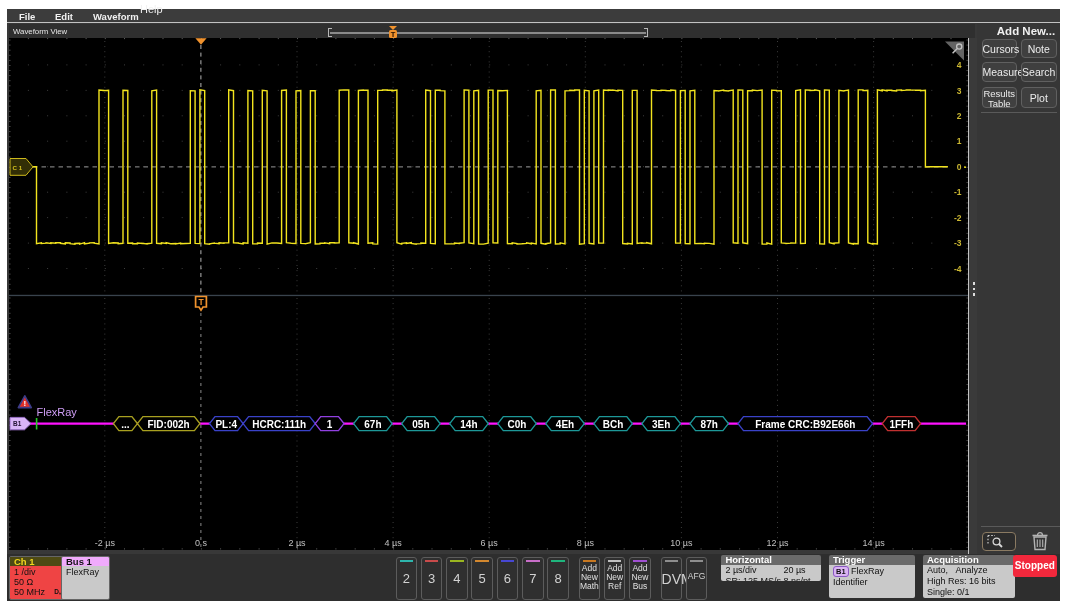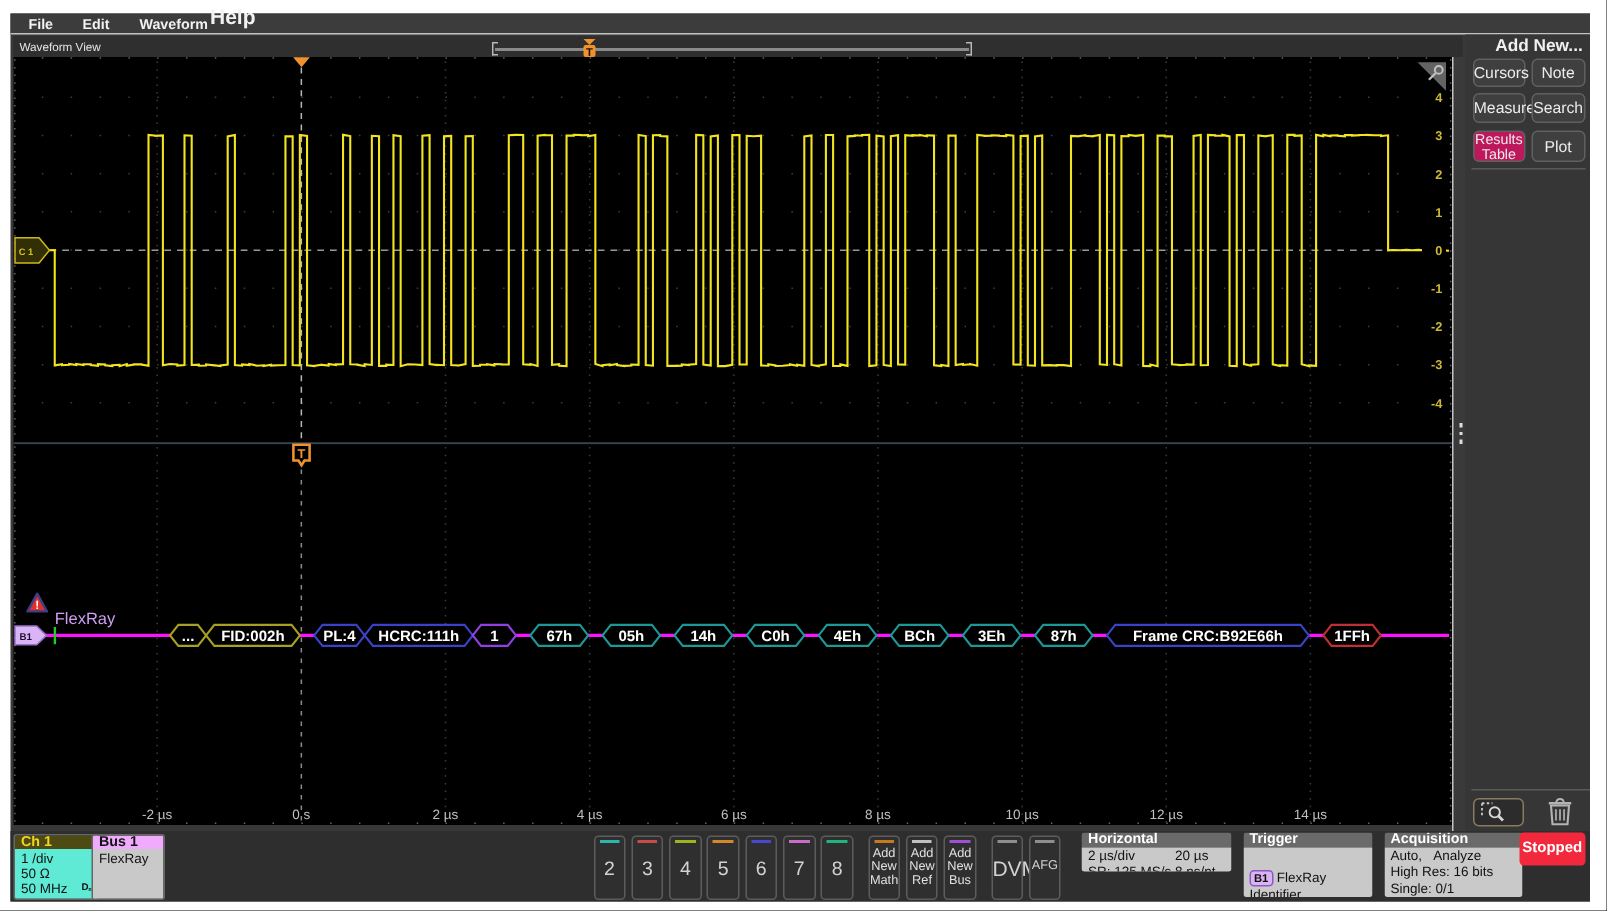--- a/index.html
+++ b/index.html
@@ -1,18 +1,18 @@
 <!DOCTYPE html>
 <html><head><meta charset="utf-8"><style>*{margin:0;padding:0;box-sizing:border-box}body{width:1071px;height:607px;background:#fff;font-family:"Liberation Sans",sans-serif;position:relative;overflow:hidden}.abs{position:absolute}</style></head><body>
 <div class="abs" style="left:7px;top:9px;width:1053px;height:592px;background:#383838"></div>
 <div class="abs" style="left:7px;top:9px;width:1053px;height:14px;background:#3c3c3c;border-bottom:1px solid #c2c2c2"></div>
 <div class="abs" style="left:19px;top:11px;font-size:9.5px;font-weight:bold;color:#f2f2f2">File</div>
 <div class="abs" style="left:55px;top:11px;font-size:9.5px;font-weight:bold;color:#f2f2f2">Edit</div>
 <div class="abs" style="left:93px;top:11px;font-size:9.5px;font-weight:bold;color:#f2f2f2">Waveform</div>
-<div class="abs" style="left:140px;top:3px;font-size:14px;font-weight:bold;color:#f2f2f2">Help</div>
+<div class="abs" style="left:140px;top:3px;font-size:11px;font-weight:normal;color:#f2f2f2">Help</div>
 <div class="abs" style="left:9px;top:24px;width:966px;height:14px;background:#2f2f2f"></div>
 <div class="abs" style="left:13px;top:27px;font-size:7.8px;color:#e6e6e6">Waveform View</div>
 <div class="abs" style="left:330px;top:31.5px;width:316px;height:2px;background:#8a8a8a"></div>
 <div class="abs" style="left:328px;top:28px;width:4px;height:9px;border:1px solid #b8b8b8;border-right:none"></div>
 <div class="abs" style="left:644px;top:28px;width:4px;height:9px;border:1px solid #b8b8b8;border-left:none"></div>
 <div class="abs" style="left:388.6px;top:25.5px;width:0;height:0;border-left:4.4px solid transparent;border-right:4.4px solid transparent;border-top:4.5px solid #f0922d"></div>
 <div class="abs" style="left:388.6px;top:29.5px;width:8.8px;height:8.8px;background:#f0922d;border-radius:1.5px;color:#241000;font-size:7.5px;font-weight:bold;text-align:center;line-height:9px">T</div>
 <svg width="959" height="512" viewBox="0 0 959 512" style="position:absolute;left:9px;top:38px;background:#000">
     <path d="M18.9 26.9h1 M38.1 26.9h1 M57.4 26.9h1 M76.6 26.9h1 M95.8 26.9h1 M115.0 26.9h1 M134.2 26.9h1 M153.5 26.9h1 M172.7 26.9h1 M191.9 26.9h1 M211.1 26.9h1 M230.3 26.9h1 M249.6 26.9h1 M268.8 26.9h1 M288.0 26.9h1 M307.2 26.9h1 M326.4 26.9h1 M345.7 26.9h1 M364.9 26.9h1 M384.1 26.9h1 M403.3 26.9h1 M422.5 26.9h1 M441.8 26.9h1 M461.0 26.9h1 M480.2 26.9h1 M499.4 26.9h1 M518.6 26.9h1 M537.9 26.9h1 M557.1 26.9h1 M576.3 26.9h1 M595.5 26.9h1 M614.7 26.9h1 M634.0 26.9h1 M653.2 26.9h1 M672.4 26.9h1 M691.6 26.9h1 M710.8 26.9h1 M730.1 26.9h1 M749.3 26.9h1 M768.5 26.9h1 M787.7 26.9h1 M806.9 26.9h1 M826.2 26.9h1 M845.4 26.9h1 M864.6 26.9h1 M883.8 26.9h1 M903.0 26.9h1 M922.3 26.9h1 M941.5 26.9h1 M18.9 52.4h1 M38.1 52.4h1 M57.4 52.4h1 M76.6 52.4h1 M95.8 52.4h1 M115.0 52.4h1 M134.2 52.4h1 M153.5 52.4h1 M172.7 52.4h1 M191.9 52.4h1 M211.1 52.4h1 M230.3 52.4h1 M249.6 52.4h1 M268.8 52.4h1 M288.0 52.4h1 M307.2 52.4h1 M326.4 52.4h1 M345.7 52.4h1 M364.9 52.4h1 M384.1 52.4h1 M403.3 52.4h1 M422.5 52.4h1 M441.8 52.4h1 M461.0 52.4h1 M480.2 52.4h1 M499.4 52.4h1 M518.6 52.4h1 M537.9 52.4h1 M557.1 52.4h1 M576.3 52.4h1 M595.5 52.4h1 M614.7 52.4h1 M634.0 52.4h1 M653.2 52.4h1 M672.4 52.4h1 M691.6 52.4h1 M710.8 52.4h1 M730.1 52.4h1 M749.3 52.4h1 M768.5 52.4h1 M787.7 52.4h1 M806.9 52.4h1 M826.2 52.4h1 M845.4 52.4h1 M864.6 52.4h1 M883.8 52.4h1 M903.0 52.4h1 M922.3 52.4h1 M941.5 52.4h1 M18.9 77.8h1 M38.1 77.8h1 M57.4 77.8h1 M76.6 77.8h1 M95.8 77.8h1 M115.0 77.8h1 M134.2 77.8h1 M153.5 77.8h1 M172.7 77.8h1 M191.9 77.8h1 M211.1 77.8h1 M230.3 77.8h1 M249.6 77.8h1 M268.8 77.8h1 M288.0 77.8h1 M307.2 77.8h1 M326.4 77.8h1 M345.7 77.8h1 M364.9 77.8h1 M384.1 77.8h1 M403.3 77.8h1 M422.5 77.8h1 M441.8 77.8h1 M461.0 77.8h1 M480.2 77.8h1 M499.4 77.8h1 M518.6 77.8h1 M537.9 77.8h1 M557.1 77.8h1 M576.3 77.8h1 M595.5 77.8h1 M614.7 77.8h1 M634.0 77.8h1 M653.2 77.8h1 M672.4 77.8h1 M691.6 77.8h1 M710.8 77.8h1 M730.1 77.8h1 M749.3 77.8h1 M768.5 77.8h1 M787.7 77.8h1 M806.9 77.8h1 M826.2 77.8h1 M845.4 77.8h1 M864.6 77.8h1 M883.8 77.8h1 M903.0 77.8h1 M922.3 77.8h1 M941.5 77.8h1 M18.9 103.2h1 M38.1 103.2h1 M57.4 103.2h1 M76.6 103.2h1 M95.8 103.2h1 M115.0 103.2h1 M134.2 103.2h1 M153.5 103.2h1 M172.7 103.2h1 M191.9 103.2h1 M211.1 103.2h1 M230.3 103.2h1 M249.6 103.2h1 M268.8 103.2h1 M288.0 103.2h1 M307.2 103.2h1 M326.4 103.2h1 M345.7 103.2h1 M364.9 103.2h1 M384.1 103.2h1 M403.3 103.2h1 M422.5 103.2h1 M441.8 103.2h1 M461.0 103.2h1 M480.2 103.2h1 M499.4 103.2h1 M518.6 103.2h1 M537.9 103.2h1 M557.1 103.2h1 M576.3 103.2h1 M595.5 103.2h1 M614.7 103.2h1 M634.0 103.2h1 M653.2 103.2h1 M672.4 103.2h1 M691.6 103.2h1 M710.8 103.2h1 M730.1 103.2h1 M749.3 103.2h1 M768.5 103.2h1 M787.7 103.2h1 M806.9 103.2h1 M826.2 103.2h1 M845.4 103.2h1 M864.6 103.2h1 M883.8 103.2h1 M903.0 103.2h1 M922.3 103.2h1 M941.5 103.2h1 M18.9 128.7h1 M38.1 128.7h1 M57.4 128.7h1 M76.6 128.7h1 M95.8 128.7h1 M115.0 128.7h1 M134.2 128.7h1 M153.5 128.7h1 M172.7 128.7h1 M191.9 128.7h1 M211.1 128.7h1 M230.3 128.7h1 M249.6 128.7h1 M268.8 128.7h1 M288.0 128.7h1 M307.2 128.7h1 M326.4 128.7h1 M345.7 128.7h1 M364.9 128.7h1 M384.1 128.7h1 M403.3 128.7h1 M422.5 128.7h1 M441.8 128.7h1 M461.0 128.7h1 M480.2 128.7h1 M499.4 128.7h1 M518.6 128.7h1 M537.9 128.7h1 M557.1 128.7h1 M576.3 128.7h1 M595.5 128.7h1 M614.7 128.7h1 M634.0 128.7h1 M653.2 128.7h1 M672.4 128.7h1 M691.6 128.7h1 M710.8 128.7h1 M730.1 128.7h1 M749.3 128.7h1 M768.5 128.7h1 M787.7 128.7h1 M806.9 128.7h1 M826.2 128.7h1 M845.4 128.7h1 M864.6 128.7h1 M883.8 128.7h1 M903.0 128.7h1 M922.3 128.7h1 M941.5 128.7h1 M18.9 154.2h1 M38.1 154.2h1 M57.4 154.2h1 M76.6 154.2h1 M95.8 154.2h1 M115.0 154.2h1 M134.2 154.2h1 M153.5 154.2h1 M172.7 154.2h1 M191.9 154.2h1 M211.1 154.2h1 M230.3 154.2h1 M249.6 154.2h1 M268.8 154.2h1 M288.0 154.2h1 M307.2 154.2h1 M326.4 154.2h1 M345.7 154.2h1 M364.9 154.2h1 M384.1 154.2h1 M403.3 154.2h1 M422.5 154.2h1 M441.8 154.2h1 M461.0 154.2h1 M480.2 154.2h1 M499.4 154.2h1 M518.6 154.2h1 M537.9 154.2h1 M557.1 154.2h1 M576.3 154.2h1 M595.5 154.2h1 M614.7 154.2h1 M634.0 154.2h1 M653.2 154.2h1 M672.4 154.2h1 M691.6 154.2h1 M710.8 154.2h1 M730.1 154.2h1 M749.3 154.2h1 M768.5 154.2h1 M787.7 154.2h1 M806.9 154.2h1 M826.2 154.2h1 M845.4 154.2h1 M864.6 154.2h1 M883.8 154.2h1 M903.0 154.2h1 M922.3 154.2h1 M941.5 154.2h1 M18.9 179.6h1 M38.1 179.6h1 M57.4 179.6h1 M76.6 179.6h1 M95.8 179.6h1 M115.0 179.6h1 M134.2 179.6h1 M153.5 179.6h1 M172.7 179.6h1 M191.9 179.6h1 M211.1 179.6h1 M230.3 179.6h1 M249.6 179.6h1 M268.8 179.6h1 M288.0 179.6h1 M307.2 179.6h1 M326.4 179.6h1 M345.7 179.6h1 M364.9 179.6h1 M384.1 179.6h1 M403.3 179.6h1 M422.5 179.6h1 M441.8 179.6h1 M461.0 179.6h1 M480.2 179.6h1 M499.4 179.6h1 M518.6 179.6h1 M537.9 179.6h1 M557.1 179.6h1 M576.3 179.6h1 M595.5 179.6h1 M614.7 179.6h1 M634.0 179.6h1 M653.2 179.6h1 M672.4 179.6h1 M691.6 179.6h1 M710.8 179.6h1 M730.1 179.6h1 M749.3 179.6h1 M768.5 179.6h1 M787.7 179.6h1 M806.9 179.6h1 M826.2 179.6h1 M845.4 179.6h1 M864.6 179.6h1 M883.8 179.6h1 M903.0 179.6h1 M922.3 179.6h1 M941.5 179.6h1 M18.9 205.1h1 M38.1 205.1h1 M57.4 205.1h1 M76.6 205.1h1 M95.8 205.1h1 M115.0 205.1h1 M134.2 205.1h1 M153.5 205.1h1 M172.7 205.1h1 M191.9 205.1h1 M211.1 205.1h1 M230.3 205.1h1 M249.6 205.1h1 M268.8 205.1h1 M288.0 205.1h1 M307.2 205.1h1 M326.4 205.1h1 M345.7 205.1h1 M364.9 205.1h1 M384.1 205.1h1 M403.3 205.1h1 M422.5 205.1h1 M441.8 205.1h1 M461.0 205.1h1 M480.2 205.1h1 M499.4 205.1h1 M518.6 205.1h1 M537.9 205.1h1 M557.1 205.1h1 M576.3 205.1h1 M595.5 205.1h1 M614.7 205.1h1 M634.0 205.1h1 M653.2 205.1h1 M672.4 205.1h1 M691.6 205.1h1 M710.8 205.1h1 M730.1 205.1h1 M749.3 205.1h1 M768.5 205.1h1 M787.7 205.1h1 M806.9 205.1h1 M826.2 205.1h1 M845.4 205.1h1 M864.6 205.1h1 M883.8 205.1h1 M903.0 205.1h1 M922.3 205.1h1 M941.5 205.1h1 M18.9 230.5h1 M38.1 230.5h1 M57.4 230.5h1 M76.6 230.5h1 M95.8 230.5h1 M115.0 230.5h1 M134.2 230.5h1 M153.5 230.5h1 M172.7 230.5h1 M191.9 230.5h1 M211.1 230.5h1 M230.3 230.5h1 M249.6 230.5h1 M268.8 230.5h1 M288.0 230.5h1 M307.2 230.5h1 M326.4 230.5h1 M345.7 230.5h1 M364.9 230.5h1 M384.1 230.5h1 M403.3 230.5h1 M422.5 230.5h1 M441.8 230.5h1 M461.0 230.5h1 M480.2 230.5h1 M499.4 230.5h1 M518.6 230.5h1 M537.9 230.5h1 M557.1 230.5h1 M576.3 230.5h1 M595.5 230.5h1 M614.7 230.5h1 M634.0 230.5h1 M653.2 230.5h1 M672.4 230.5h1 M691.6 230.5h1 M710.8 230.5h1 M730.1 230.5h1 M749.3 230.5h1 M768.5 230.5h1 M787.7 230.5h1 M806.9 230.5h1 M826.2 230.5h1 M845.4 230.5h1 M864.6 230.5h1 M883.8 230.5h1 M903.0 230.5h1 M922.3 230.5h1 M941.5 230.5h1" stroke="#3e3e3e" stroke-width="1" fill="none"></path>
     <path d="M95.8 3.0v1 M95.8 8.1v1 M95.8 13.2v1 M95.8 18.3v1 M95.8 23.4v1 M95.8 28.5v1 M95.8 33.5v1 M95.8 38.6v1 M95.8 43.7v1 M95.8 48.8v1 M95.8 53.9v1 M95.8 59.0v1 M95.8 64.1v1 M95.8 69.2v1 M95.8 74.3v1 M95.8 79.4v1 M95.8 84.4v1 M95.8 89.5v1 M95.8 94.6v1 M95.8 99.7v1 M95.8 104.8v1 M95.8 109.9v1 M95.8 115.0v1 M95.8 120.1v1 M95.8 125.2v1 M95.8 130.3v1 M95.8 135.3v1 M95.8 140.4v1 M95.8 145.5v1 M95.8 150.6v1 M95.8 155.7v1 M95.8 160.8v1 M95.8 165.9v1 M95.8 171.0v1 M95.8 176.1v1 M95.8 181.2v1 M95.8 186.2v1 M95.8 191.3v1 M95.8 196.4v1 M95.8 201.5v1 M95.8 206.6v1 M95.8 211.7v1 M95.8 216.8v1 M95.8 221.9v1 M95.8 227.0v1 M95.8 232.1v1 M95.8 237.1v1 M95.8 242.2v1 M95.8 247.3v1 M95.8 252.4v1 M95.8 260.0v1 M95.8 265.1v1 M95.8 270.2v1 M95.8 275.3v1 M95.8 280.4v1 M95.8 285.4v1 M95.8 290.5v1 M95.8 295.6v1 M95.8 300.7v1 M95.8 305.8v1 M95.8 310.9v1 M95.8 316.0v1 M95.8 321.1v1 M95.8 326.2v1 M95.8 331.3v1 M95.8 336.3v1 M95.8 341.4v1 M95.8 346.5v1 M95.8 351.6v1 M95.8 356.7v1 M95.8 361.8v1 M95.8 366.9v1 M95.8 372.0v1 M95.8 377.1v1 M95.8 382.2v1 M95.8 387.2v1 M95.8 392.3v1 M95.8 397.4v1 M95.8 402.5v1 M95.8 407.6v1 M95.8 412.7v1 M95.8 417.8v1 M95.8 422.9v1 M95.8 428.0v1 M95.8 433.1v1 M95.8 438.1v1 M95.8 443.2v1 M95.8 448.3v1 M95.8 453.4v1 M95.8 458.5v1 M95.8 463.6v1 M95.8 468.7v1 M95.8 473.8v1 M95.8 478.9v1 M95.8 484.0v1 M95.8 489.0v1 M95.8 494.1v1 M95.8 499.2v1 M95.8 504.3v1 M95.8 509.4v1 M288.0 3.0v1 M288.0 8.1v1 M288.0 13.2v1 M288.0 18.3v1 M288.0 23.4v1 M288.0 28.5v1 M288.0 33.5v1 M288.0 38.6v1 M288.0 43.7v1 M288.0 48.8v1 M288.0 53.9v1 M288.0 59.0v1 M288.0 64.1v1 M288.0 69.2v1 M288.0 74.3v1 M288.0 79.4v1 M288.0 84.4v1 M288.0 89.5v1 M288.0 94.6v1 M288.0 99.7v1 M288.0 104.8v1 M288.0 109.9v1 M288.0 115.0v1 M288.0 120.1v1 M288.0 125.2v1 M288.0 130.3v1 M288.0 135.3v1 M288.0 140.4v1 M288.0 145.5v1 M288.0 150.6v1 M288.0 155.7v1 M288.0 160.8v1 M288.0 165.9v1 M288.0 171.0v1 M288.0 176.1v1 M288.0 181.2v1 M288.0 186.2v1 M288.0 191.3v1 M288.0 196.4v1 M288.0 201.5v1 M288.0 206.6v1 M288.0 211.7v1 M288.0 216.8v1 M288.0 221.9v1 M288.0 227.0v1 M288.0 232.1v1 M288.0 237.1v1 M288.0 242.2v1 M288.0 247.3v1 M288.0 252.4v1 M288.0 260.0v1 M288.0 265.1v1 M288.0 270.2v1 M288.0 275.3v1 M288.0 280.4v1 M288.0 285.4v1 M288.0 290.5v1 M288.0 295.6v1 M288.0 300.7v1 M288.0 305.8v1 M288.0 310.9v1 M288.0 316.0v1 M288.0 321.1v1 M288.0 326.2v1 M288.0 331.3v1 M288.0 336.3v1 M288.0 341.4v1 M288.0 346.5v1 M288.0 351.6v1 M288.0 356.7v1 M288.0 361.8v1 M288.0 366.9v1 M288.0 372.0v1 M288.0 377.1v1 M288.0 382.2v1 M288.0 387.2v1 M288.0 392.3v1 M288.0 397.4v1 M288.0 402.5v1 M288.0 407.6v1 M288.0 412.7v1 M288.0 417.8v1 M288.0 422.9v1 M288.0 428.0v1 M288.0 433.1v1 M288.0 438.1v1 M288.0 443.2v1 M288.0 448.3v1 M288.0 453.4v1 M288.0 458.5v1 M288.0 463.6v1 M288.0 468.7v1 M288.0 473.8v1 M288.0 478.9v1 M288.0 484.0v1 M288.0 489.0v1 M288.0 494.1v1 M288.0 499.2v1 M288.0 504.3v1 M288.0 509.4v1 M384.1 3.0v1 M384.1 8.1v1 M384.1 13.2v1 M384.1 18.3v1 M384.1 23.4v1 M384.1 28.5v1 M384.1 33.5v1 M384.1 38.6v1 M384.1 43.7v1 M384.1 48.8v1 M384.1 53.9v1 M384.1 59.0v1 M384.1 64.1v1 M384.1 69.2v1 M384.1 74.3v1 M384.1 79.4v1 M384.1 84.4v1 M384.1 89.5v1 M384.1 94.6v1 M384.1 99.7v1 M384.1 104.8v1 M384.1 109.9v1 M384.1 115.0v1 M384.1 120.1v1 M384.1 125.2v1 M384.1 130.3v1 M384.1 135.3v1 M384.1 140.4v1 M384.1 145.5v1 M384.1 150.6v1 M384.1 155.7v1 M384.1 160.8v1 M384.1 165.9v1 M384.1 171.0v1 M384.1 176.1v1 M384.1 181.2v1 M384.1 186.2v1 M384.1 191.3v1 M384.1 196.4v1 M384.1 201.5v1 M384.1 206.6v1 M384.1 211.7v1 M384.1 216.8v1 M384.1 221.9v1 M384.1 227.0v1 M384.1 232.1v1 M384.1 237.1v1 M384.1 242.2v1 M384.1 247.3v1 M384.1 252.4v1 M384.1 260.0v1 M384.1 265.1v1 M384.1 270.2v1 M384.1 275.3v1 M384.1 280.4v1 M384.1 285.4v1 M384.1 290.5v1 M384.1 295.6v1 M384.1 300.7v1 M384.1 305.8v1 M384.1 310.9v1 M384.1 316.0v1 M384.1 321.1v1 M384.1 326.2v1 M384.1 331.3v1 M384.1 336.3v1 M384.1 341.4v1 M384.1 346.5v1 M384.1 351.6v1 M384.1 356.7v1 M384.1 361.8v1 M384.1 366.9v1 M384.1 372.0v1 M384.1 377.1v1 M384.1 382.2v1 M384.1 387.2v1 M384.1 392.3v1 M384.1 397.4v1 M384.1 402.5v1 M384.1 407.6v1 M384.1 412.7v1 M384.1 417.8v1 M384.1 422.9v1 M384.1 428.0v1 M384.1 433.1v1 M384.1 438.1v1 M384.1 443.2v1 M384.1 448.3v1 M384.1 453.4v1 M384.1 458.5v1 M384.1 463.6v1 M384.1 468.7v1 M384.1 473.8v1 M384.1 478.9v1 M384.1 484.0v1 M384.1 489.0v1 M384.1 494.1v1 M384.1 499.2v1 M384.1 504.3v1 M384.1 509.4v1 M480.2 3.0v1 M480.2 8.1v1 M480.2 13.2v1 M480.2 18.3v1 M480.2 23.4v1 M480.2 28.5v1 M480.2 33.5v1 M480.2 38.6v1 M480.2 43.7v1 M480.2 48.8v1 M480.2 53.9v1 M480.2 59.0v1 M480.2 64.1v1 M480.2 69.2v1 M480.2 74.3v1 M480.2 79.4v1 M480.2 84.4v1 M480.2 89.5v1 M480.2 94.6v1 M480.2 99.7v1 M480.2 104.8v1 M480.2 109.9v1 M480.2 115.0v1 M480.2 120.1v1 M480.2 125.2v1 M480.2 130.3v1 M480.2 135.3v1 M480.2 140.4v1 M480.2 145.5v1 M480.2 150.6v1 M480.2 155.7v1 M480.2 160.8v1 M480.2 165.9v1 M480.2 171.0v1 M480.2 176.1v1 M480.2 181.2v1 M480.2 186.2v1 M480.2 191.3v1 M480.2 196.4v1 M480.2 201.5v1 M480.2 206.6v1 M480.2 211.7v1 M480.2 216.8v1 M480.2 221.9v1 M480.2 227.0v1 M480.2 232.1v1 M480.2 237.1v1 M480.2 242.2v1 M480.2 247.3v1 M480.2 252.4v1 M480.2 260.0v1 M480.2 265.1v1 M480.2 270.2v1 M480.2 275.3v1 M480.2 280.4v1 M480.2 285.4v1 M480.2 290.5v1 M480.2 295.6v1 M480.2 300.7v1 M480.2 305.8v1 M480.2 310.9v1 M480.2 316.0v1 M480.2 321.1v1 M480.2 326.2v1 M480.2 331.3v1 M480.2 336.3v1 M480.2 341.4v1 M480.2 346.5v1 M480.2 351.6v1 M480.2 356.7v1 M480.2 361.8v1 M480.2 366.9v1 M480.2 372.0v1 M480.2 377.1v1 M480.2 382.2v1 M480.2 387.2v1 M480.2 392.3v1 M480.2 397.4v1 M480.2 402.5v1 M480.2 407.6v1 M480.2 412.7v1 M480.2 417.8v1 M480.2 422.9v1 M480.2 428.0v1 M480.2 433.1v1 M480.2 438.1v1 M480.2 443.2v1 M480.2 448.3v1 M480.2 453.4v1 M480.2 458.5v1 M480.2 463.6v1 M480.2 468.7v1 M480.2 473.8v1 M480.2 478.9v1 M480.2 484.0v1 M480.2 489.0v1 M480.2 494.1v1 M480.2 499.2v1 M480.2 504.3v1 M480.2 509.4v1 M576.3 3.0v1 M576.3 8.1v1 M576.3 13.2v1 M576.3 18.3v1 M576.3 23.4v1 M576.3 28.5v1 M576.3 33.5v1 M576.3 38.6v1 M576.3 43.7v1 M576.3 48.8v1 M576.3 53.9v1 M576.3 59.0v1 M576.3 64.1v1 M576.3 69.2v1 M576.3 74.3v1 M576.3 79.4v1 M576.3 84.4v1 M576.3 89.5v1 M576.3 94.6v1 M576.3 99.7v1 M576.3 104.8v1 M576.3 109.9v1 M576.3 115.0v1 M576.3 120.1v1 M576.3 125.2v1 M576.3 130.3v1 M576.3 135.3v1 M576.3 140.4v1 M576.3 145.5v1 M576.3 150.6v1 M576.3 155.7v1 M576.3 160.8v1 M576.3 165.9v1 M576.3 171.0v1 M576.3 176.1v1 M576.3 181.2v1 M576.3 186.2v1 M576.3 191.3v1 M576.3 196.4v1 M576.3 201.5v1 M576.3 206.6v1 M576.3 211.7v1 M576.3 216.8v1 M576.3 221.9v1 M576.3 227.0v1 M576.3 232.1v1 M576.3 237.1v1 M576.3 242.2v1 M576.3 247.3v1 M576.3 252.4v1 M576.3 260.0v1 M576.3 265.1v1 M576.3 270.2v1 M576.3 275.3v1 M576.3 280.4v1 M576.3 285.4v1 M576.3 290.5v1 M576.3 295.6v1 M576.3 300.7v1 M576.3 305.8v1 M576.3 310.9v1 M576.3 316.0v1 M576.3 321.1v1 M576.3 326.2v1 M576.3 331.3v1 M576.3 336.3v1 M576.3 341.4v1 M576.3 346.5v1 M576.3 351.6v1 M576.3 356.7v1 M576.3 361.8v1 M576.3 366.9v1 M576.3 372.0v1 M576.3 377.1v1 M576.3 382.2v1 M576.3 387.2v1 M576.3 392.3v1 M576.3 397.4v1 M576.3 402.5v1 M576.3 407.6v1 M576.3 412.7v1 M576.3 417.8v1 M576.3 422.9v1 M576.3 428.0v1 M576.3 433.1v1 M576.3 438.1v1 M576.3 443.2v1 M576.3 448.3v1 M576.3 453.4v1 M576.3 458.5v1 M576.3 463.6v1 M576.3 468.7v1 M576.3 473.8v1 M576.3 478.9v1 M576.3 484.0v1 M576.3 489.0v1 M576.3 494.1v1 M576.3 499.2v1 M576.3 504.3v1 M576.3 509.4v1 M672.4 3.0v1 M672.4 8.1v1 M672.4 13.2v1 M672.4 18.3v1 M672.4 23.4v1 M672.4 28.5v1 M672.4 33.5v1 M672.4 38.6v1 M672.4 43.7v1 M672.4 48.8v1 M672.4 53.9v1 M672.4 59.0v1 M672.4 64.1v1 M672.4 69.2v1 M672.4 74.3v1 M672.4 79.4v1 M672.4 84.4v1 M672.4 89.5v1 M672.4 94.6v1 M672.4 99.7v1 M672.4 104.8v1 M672.4 109.9v1 M672.4 115.0v1 M672.4 120.1v1 M672.4 125.2v1 M672.4 130.3v1 M672.4 135.3v1 M672.4 140.4v1 M672.4 145.5v1 M672.4 150.6v1 M672.4 155.7v1 M672.4 160.8v1 M672.4 165.9v1 M672.4 171.0v1 M672.4 176.1v1 M672.4 181.2v1 M672.4 186.2v1 M672.4 191.3v1 M672.4 196.4v1 M672.4 201.5v1 M672.4 206.6v1 M672.4 211.7v1 M672.4 216.8v1 M672.4 221.9v1 M672.4 227.0v1 M672.4 232.1v1 M672.4 237.1v1 M672.4 242.2v1 M672.4 247.3v1 M672.4 252.4v1 M672.4 260.0v1 M672.4 265.1v1 M672.4 270.2v1 M672.4 275.3v1 M672.4 280.4v1 M672.4 285.4v1 M672.4 290.5v1 M672.4 295.6v1 M672.4 300.7v1 M672.4 305.8v1 M672.4 310.9v1 M672.4 316.0v1 M672.4 321.1v1 M672.4 326.2v1 M672.4 331.3v1 M672.4 336.3v1 M672.4 341.4v1 M672.4 346.5v1 M672.4 351.6v1 M672.4 356.7v1 M672.4 361.8v1 M672.4 366.9v1 M672.4 372.0v1 M672.4 377.1v1 M672.4 382.2v1 M672.4 387.2v1 M672.4 392.3v1 M672.4 397.4v1 M672.4 402.5v1 M672.4 407.6v1 M672.4 412.7v1 M672.4 417.8v1 M672.4 422.9v1 M672.4 428.0v1 M672.4 433.1v1 M672.4 438.1v1 M672.4 443.2v1 M672.4 448.3v1 M672.4 453.4v1 M672.4 458.5v1 M672.4 463.6v1 M672.4 468.7v1 M672.4 473.8v1 M672.4 478.9v1 M672.4 484.0v1 M672.4 489.0v1 M672.4 494.1v1 M672.4 499.2v1 M672.4 504.3v1 M672.4 509.4v1 M768.5 3.0v1 M768.5 8.1v1 M768.5 13.2v1 M768.5 18.3v1 M768.5 23.4v1 M768.5 28.5v1 M768.5 33.5v1 M768.5 38.6v1 M768.5 43.7v1 M768.5 48.8v1 M768.5 53.9v1 M768.5 59.0v1 M768.5 64.1v1 M768.5 69.2v1 M768.5 74.3v1 M768.5 79.4v1 M768.5 84.4v1 M768.5 89.5v1 M768.5 94.6v1 M768.5 99.7v1 M768.5 104.8v1 M768.5 109.9v1 M768.5 115.0v1 M768.5 120.1v1 M768.5 125.2v1 M768.5 130.3v1 M768.5 135.3v1 M768.5 140.4v1 M768.5 145.5v1 M768.5 150.6v1 M768.5 155.7v1 M768.5 160.8v1 M768.5 165.9v1 M768.5 171.0v1 M768.5 176.1v1 M768.5 181.2v1 M768.5 186.2v1 M768.5 191.3v1 M768.5 196.4v1 M768.5 201.5v1 M768.5 206.6v1 M768.5 211.7v1 M768.5 216.8v1 M768.5 221.9v1 M768.5 227.0v1 M768.5 232.1v1 M768.5 237.1v1 M768.5 242.2v1 M768.5 247.3v1 M768.5 252.4v1 M768.5 260.0v1 M768.5 265.1v1 M768.5 270.2v1 M768.5 275.3v1 M768.5 280.4v1 M768.5 285.4v1 M768.5 290.5v1 M768.5 295.6v1 M768.5 300.7v1 M768.5 305.8v1 M768.5 310.9v1 M768.5 316.0v1 M768.5 321.1v1 M768.5 326.2v1 M768.5 331.3v1 M768.5 336.3v1 M768.5 341.4v1 M768.5 346.5v1 M768.5 351.6v1 M768.5 356.7v1 M768.5 361.8v1 M768.5 366.9v1 M768.5 372.0v1 M768.5 377.1v1 M768.5 382.2v1 M768.5 387.2v1 M768.5 392.3v1 M768.5 397.4v1 M768.5 402.5v1 M768.5 407.6v1 M768.5 412.7v1 M768.5 417.8v1 M768.5 422.9v1 M768.5 428.0v1 M768.5 433.1v1 M768.5 438.1v1 M768.5 443.2v1 M768.5 448.3v1 M768.5 453.4v1 M768.5 458.5v1 M768.5 463.6v1 M768.5 468.7v1 M768.5 473.8v1 M768.5 478.9v1 M768.5 484.0v1 M768.5 489.0v1 M768.5 494.1v1 M768.5 499.2v1 M768.5 504.3v1 M768.5 509.4v1 M864.6 3.0v1 M864.6 8.1v1 M864.6 13.2v1 M864.6 18.3v1 M864.6 23.4v1 M864.6 28.5v1 M864.6 33.5v1 M864.6 38.6v1 M864.6 43.7v1 M864.6 48.8v1 M864.6 53.9v1 M864.6 59.0v1 M864.6 64.1v1 M864.6 69.2v1 M864.6 74.3v1 M864.6 79.4v1 M864.6 84.4v1 M864.6 89.5v1 M864.6 94.6v1 M864.6 99.7v1 M864.6 104.8v1 M864.6 109.9v1 M864.6 115.0v1 M864.6 120.1v1 M864.6 125.2v1 M864.6 130.3v1 M864.6 135.3v1 M864.6 140.4v1 M864.6 145.5v1 M864.6 150.6v1 M864.6 155.7v1 M864.6 160.8v1 M864.6 165.9v1 M864.6 171.0v1 M864.6 176.1v1 M864.6 181.2v1 M864.6 186.2v1 M864.6 191.3v1 M864.6 196.4v1 M864.6 201.5v1 M864.6 206.6v1 M864.6 211.7v1 M864.6 216.8v1 M864.6 221.9v1 M864.6 227.0v1 M864.6 232.1v1 M864.6 237.1v1 M864.6 242.2v1 M864.6 247.3v1 M864.6 252.4v1 M864.6 260.0v1 M864.6 265.1v1 M864.6 270.2v1 M864.6 275.3v1 M864.6 280.4v1 M864.6 285.4v1 M864.6 290.5v1 M864.6 295.6v1 M864.6 300.7v1 M864.6 305.8v1 M864.6 310.9v1 M864.6 316.0v1 M864.6 321.1v1 M864.6 326.2v1 M864.6 331.3v1 M864.6 336.3v1 M864.6 341.4v1 M864.6 346.5v1 M864.6 351.6v1 M864.6 356.7v1 M864.6 361.8v1 M864.6 366.9v1 M864.6 372.0v1 M864.6 377.1v1 M864.6 382.2v1 M864.6 387.2v1 M864.6 392.3v1 M864.6 397.4v1 M864.6 402.5v1 M864.6 407.6v1 M864.6 412.7v1 M864.6 417.8v1 M864.6 422.9v1 M864.6 428.0v1 M864.6 433.1v1 M864.6 438.1v1 M864.6 443.2v1 M864.6 448.3v1 M864.6 453.4v1 M864.6 458.5v1 M864.6 463.6v1 M864.6 468.7v1 M864.6 473.8v1 M864.6 478.9v1 M864.6 484.0v1 M864.6 489.0v1 M864.6 494.1v1 M864.6 499.2v1 M864.6 504.3v1 M864.6 509.4v1" stroke="#3c3c3c" stroke-width="1" fill="none"></path>
@@ -100,40 +100,40 @@
     <div style="width:2.6px;height:2.6px;background:#ddd"></div>
     <div style="width:2.6px;height:2.6px;background:#ddd"></div>
     <div style="width:2.6px;height:2.6px;background:#ddd"></div>
   </div>
 <div class="abs" style="left:977px;top:23px;width:83px;height:531px;background:#363636"></div>
 <div class="abs" style="left:992px;top:25px;width:68px;text-align:center;font-size:11.5px;font-weight:bold;color:#f0f0f0">Add New...</div>
 <div class="abs" style="left:981.5px;top:38.5px;width:35.5px;height:19.5px;background:#3f3f3f;border:1px solid #606060;border-radius:4px;color:#ececec;text-align:center;font-size:10.5px;line-height:19px">Cursors</div>
 <div class="abs" style="left:1021px;top:38.5px;width:35.5px;height:19.5px;background:#3f3f3f;border:1px solid #606060;border-radius:4px;color:#ececec;text-align:center;font-size:10.5px;line-height:19px">Note</div>
 <div class="abs" style="left:981.5px;top:62px;width:35.5px;height:19.5px;background:#3f3f3f;border:1px solid #606060;border-radius:4px;color:#ececec;text-align:center;font-size:10.5px;line-height:19px">Measure</div>
 <div class="abs" style="left:1021px;top:62px;width:35.5px;height:19.5px;background:#3f3f3f;border:1px solid #606060;border-radius:4px;color:#ececec;text-align:center;font-size:10.5px;line-height:19px">Search</div>
-<div class="abs" style="left:981.5px;top:86.5px;width:35.5px;height:21px;background:#be185d;border:1px solid #606060;border-radius:4px;color:#ececec;text-align:center;font-size:9.5px;line-height:10px;padding-top:1px">Results<br>Table</div>
+<div class="abs" style="left:981.5px;top:86.5px;width:35.5px;height:21px;background:#404040;border:1px solid #606060;border-radius:4px;color:#ececec;text-align:center;font-size:9.5px;line-height:10px;padding-top:1px">Results<br>Table</div>
 <div class="abs" style="left:1021px;top:86.5px;width:35.5px;height:21px;background:#3f3f3f;border:1px solid #606060;border-radius:4px;color:#ececec;text-align:center;font-size:10.5px;line-height:20px">Plot</div>
 <div class="abs" style="left:981px;top:111.5px;width:76px;height:1px;background:#5a5a5a"></div>
 <div class="abs" style="left:981px;top:526px;width:79px;height:1px;background:#5a5a5a"></div>
 <div class="abs" style="left:981.5px;top:531.5px;width:34px;height:19.5px;background:#2c2c2c;border:1px solid #8a7a62;border-radius:4px"></div>
 <svg class="abs" style="left:985px;top:534px" width="26" height="15" viewBox="0 0 26 15">
     <path d="M3 1.5h7M3 1.5v8" stroke="#cccccc" stroke-width="1.2" stroke-dasharray="1.6,1.6" fill="none"></path>
     <circle cx="11.5" cy="7.5" r="3.4" fill="none" stroke="#d8d8d8" stroke-width="1.3"></circle>
     <line x1="14" y1="10" x2="17" y2="13" stroke="#d8d8d8" stroke-width="1.8"></line>
   </svg>
 <svg class="abs" style="left:1031px;top:531px" width="18" height="20" viewBox="0 0 18 20">
     <path d="M3 6h12l-1 12.5H4z" fill="none" stroke="#b4b4b4" stroke-width="1.4"></path>
     <path d="M1.5 4.5h15" stroke="#b4b4b4" stroke-width="1.6"></path>
     <path d="M6.5 4.5c0-2 1-2.8 2.5-2.8s2.5.8 2.5 2.8" fill="none" stroke="#b4b4b4" stroke-width="1.3"></path>
     <path d="M6.3 8.5v7.5M9 8.5v7.5M11.7 8.5v7.5" stroke="#b4b4b4" stroke-width="1.1"></path>
   </svg>
 <div class="abs" style="left:7px;top:554px;width:1053px;height:47px;background:#2e2e2e"></div>
 <div class="abs" style="left:9px;top:555.5px;width:56px;height:44px;border-radius:2px;overflow:hidden;border:1px solid #666">
     <div style="height:9px;background:#4e4a14;color:#f2d71e;font-size:9.5px;font-weight:bold;padding:0 0 0 4px;line-height:9.5px">Ch 1</div>
-    <div style="height:35px;background:#5eead4;color:#111;font-size:9px;line-height:10.3px;padding:1px 16px 0 4px;position:relative">1 /div<br>50 Ω<br>50 MHz<span style="position:absolute;right:3px;bottom:3px;font-size:6.5px;font-weight:bold">D<span style="font-size:5px">ₙ</span></span></div>
+    <div style="height:35px;background:#ef4444;color:#111;font-size:9px;line-height:10.3px;padding:1px 16px 0 4px;position:relative">1 /div<br>50 Ω<br>50 MHz<span style="position:absolute;right:3px;bottom:3px;font-size:6.5px;font-weight:bold">D<span style="font-size:5px">ₙ</span></span></div>
   </div>
 <div class="abs" style="left:61px;top:555.5px;width:49px;height:44px;border-radius:2px;overflow:hidden;border:1px solid #666">
     <div style="height:9px;background:#f0abfc;color:#141414;font-size:9.5px;font-weight:bold;padding:0 0 0 4px;line-height:9.5px">Bus 1</div>
     <div style="height:35px;background:#c9c9c9;color:#111;font-size:9px;line-height:10.3px;padding:1px 0 0 4px">FlexRay</div>
   </div>
 <div class="abs" style="left:395.5px;top:556.5px;width:21.6px;height:43px;background:#2f2f2f;border:1px solid #5c5c5c;border-radius:3px">
     <div style="margin:2.5px 3px 0 3px;height:2.4px;background:#2eb5ac"></div>
     <div style="text-align:center;font-size:13px;color:#d2d2d2;margin-top:9px">2</div>
   </div>
 <div class="abs" style="left:420.8px;top:556.5px;width:21.6px;height:43px;background:#2f2f2f;border:1px solid #5c5c5c;border-radius:3px">
@@ -179,18 +179,18 @@
 <div class="abs" style="left:685.8px;top:556.5px;width:21.6px;height:43px;background:#2f2f2f;border:1px solid #5c5c5c;border-radius:3px">
     <div style="margin:2.5px 3px 0 3px;height:2.4px;background:#8e8e8e"></div>
     <div style="text-align:center;font-size:8.5px;color:#d2d2d2;margin-top:9px">AFG</div>
   </div>
 <div class="abs" style="left:721.4px;top:555.4px;width:100px;height:26px;border-radius:2px;overflow:hidden">
     <div style="height:9.6px;background:#6a6a6a;color:#fff;font-size:9.5px;font-weight:bold;padding-left:4px;line-height:10px">Horizontal</div>
     <div style="height:33.4px;background:#c9c9c9;color:#111;font-size:9px;line-height:11px;padding:0 0 0 4px;position:relative">2 µs/div<br>SR: 125 MS/s<br>RL: 2.5 kpts<span style="position:absolute;left:62px;top:0">20 µs</span><span style="position:absolute;left:62px;top:11px">8 ns/pt</span><span style="position:absolute;left:62px;top:22px"><span style="color:#d2820a;font-size:8px">■</span> 20%</span></div>
   </div>
 <div class="abs" style="left:829px;top:555.4px;width:86px;height:43px;border-radius:2px;overflow:hidden">
     <div style="height:9.6px;background:#6a6a6a;color:#fff;font-size:9.5px;font-weight:bold;padding-left:4px;line-height:10px">Trigger</div>
-    <div style="height:33.4px;background:#c9c9c9;color:#111;font-size:9px;line-height:11px;padding:15px 0 0 4px"><span style="background:#d9b3f2;border:1px solid #8a5ac2;border-radius:3px;font-size:7.5px;font-weight:bold;padding:0 2px">B1</span> FlexRay<br>Identifier</div>
+    <div style="height:33.4px;background:#c9c9c9;color:#111;font-size:9px;line-height:11px;padding:1px 0 0 4px"><span style="background:#d9b3f2;border:1px solid #8a5ac2;border-radius:3px;font-size:7.5px;font-weight:bold;padding:0 2px">B1</span> FlexRay<br>Identifier</div>
   </div>
 <div class="abs" style="left:923px;top:555.4px;width:92px;height:43px;border-radius:2px;overflow:hidden">
     <div style="height:9.6px;background:#6a6a6a;color:#fff;font-size:9.5px;font-weight:bold;padding-left:4px;line-height:10px">Acquisition</div>
     <div style="height:33.4px;background:#c9c9c9;color:#111;font-size:9px;line-height:11px;padding:0 0 0 4px">Auto, &nbsp;&nbsp;Analyze<br>High Res: 16 bits<br>Single: 0/1</div>
   </div>
 <div class="abs" style="left:1012.6px;top:555.4px;width:44.5px;height:22px;background:#f2283c;border-radius:3px;color:#fff;font-size:10px;font-weight:bold;text-align:center;line-height:22px">Stopped</div>
 </body></html>

